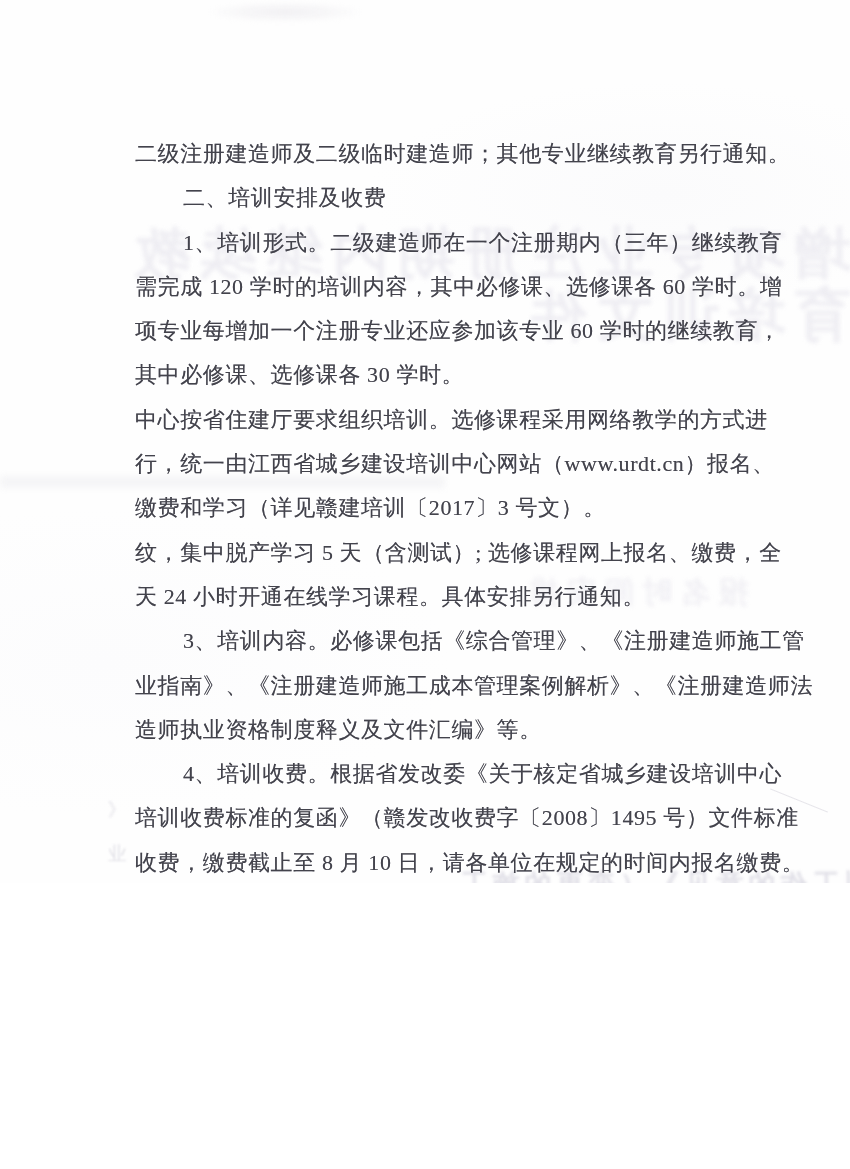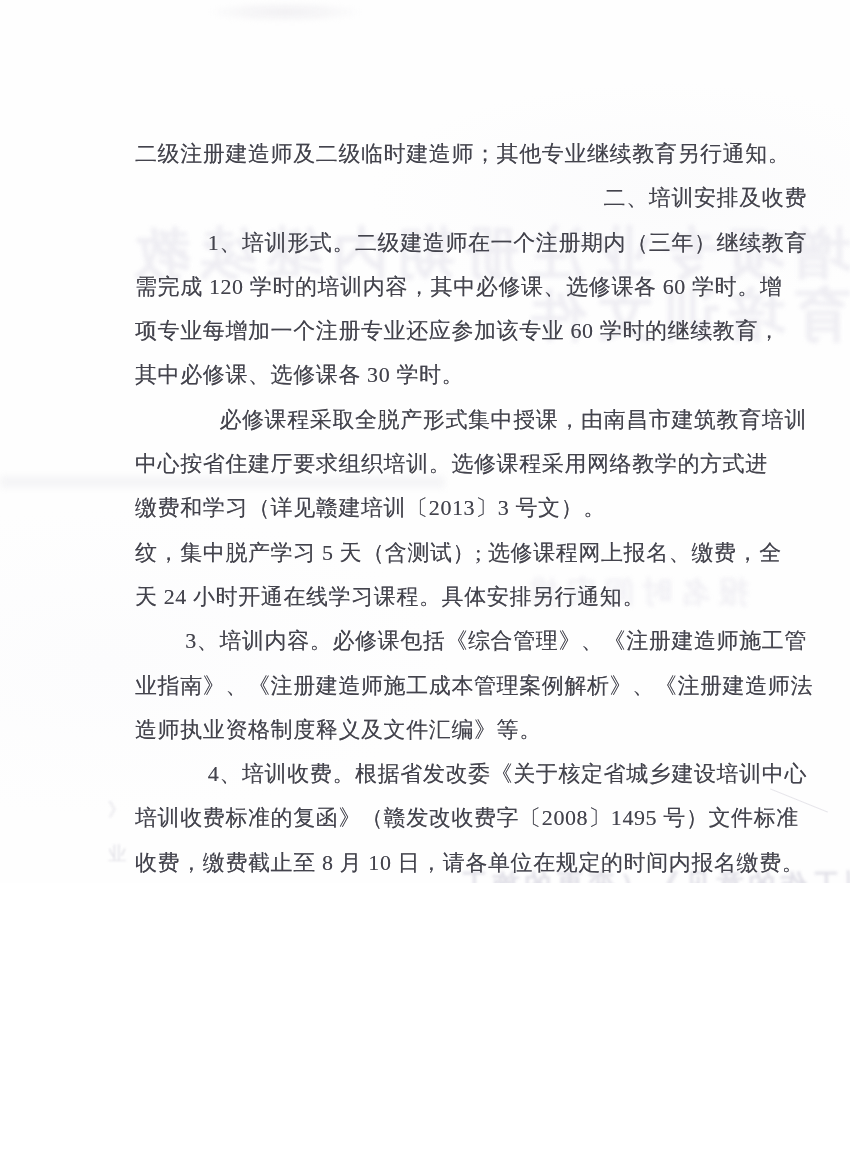--- a/index.html
+++ b/index.html
@@ -84,21 +84,20 @@
     height: 44.3px;
     line-height: 44.3px;
     font-size: 22px;
     letter-spacing: 0.6px;
     color: #43434c;
     white-space: nowrap;
     text-shadow: 0 0 0.6px rgba(64, 64, 76, 0.55);
   }
   .text-line.indent {
     padding-left: 48px;
-    text-align: right;
   }
 
   .page-number {
     position: absolute;
     left: 134px;
     top: 1086px;
     font-size: 14px;
     letter-spacing: 2px;
     color: #5b5b66;
   }
@@ -119,23 +118,23 @@
   <div class="crease crease-2"></div>
   <div class="crease crease-3"></div>
 
   <div class="text-block" id="text-block">
       <div class="text-line">二级注册建造师及二级临时建造师；其他专业继续教育另行通知。</div>
       <div class="text-line indent">二、培训安排及收费</div>
       <div class="text-line indent">1、培训形式。二级建造师在一个注册期内（三年）继续教育</div>
       <div class="text-line">需完成 120 学时的培训内容，其中必修课、选修课各 60 学时。增</div>
       <div class="text-line">项专业每增加一个注册专业还应参加该专业 60 学时的继续教育，</div>
       <div class="text-line">其中必修课、选修课各 30 学时。</div>
-      <div class="text-line indent">必修课程采取全脱产形式集中授课，由南昌市建筑教育培训</div>
       <div class="text-line">中心按省住建厅要求组织培训。选修课程采用网络教学的方式进</div>
-      <div class="text-line">缴费和学习（详见赣建培训〔2013〕3 号文）。</div>
+      <div class="text-line">行，统一由江西省城乡建设培训中心网站（www.urdt.cn）报名、</div>
+      <div class="text-line">缴费和学习（详见赣建培训〔2017〕3 号文）。</div>
       <div class="text-line">纹，集中脱产学习 5 天（含测试）; 选修课程网上报名、缴费，全</div>
       <div class="text-line">天 24 小时开通在线学习课程。具体安排另行通知。</div>
       <div class="text-line indent">3、培训内容。必修课包括《综合管理》、《注册建造师施工管</div>
       <div class="text-line">业指南》、《注册建造师施工成本管理案例解析》、《注册建造师法</div>
       <div class="text-line">造师执业资格制度释义及文件汇编》等。</div>
       <div class="text-line indent">4、培训收费。根据省发改委《关于核定省城乡建设培训中心</div>
       <div class="text-line">培训收费标准的复函》（赣发改收费字〔2008〕1495 号）文件标准</div>
       <div class="text-line">收费，缴费截止至 8 月 10 日，请各单位在规定的时间内报名缴费。</div>
     </div>
 

